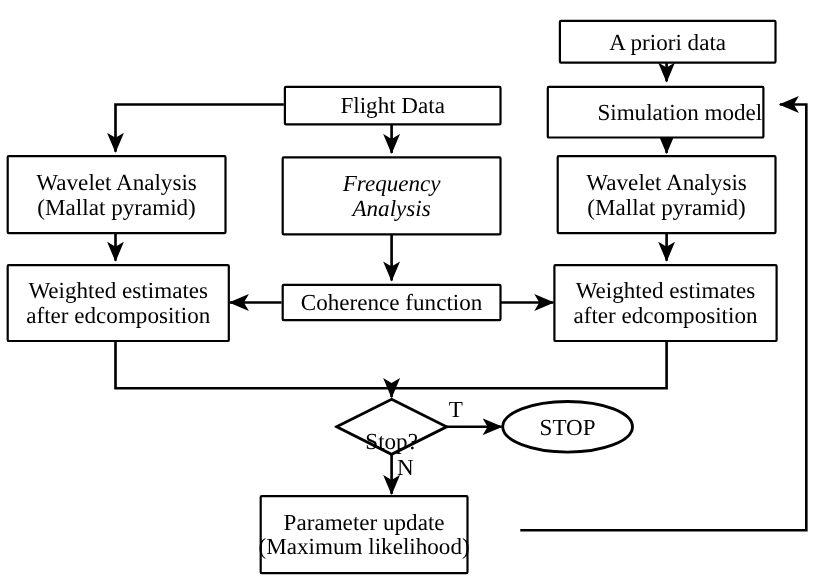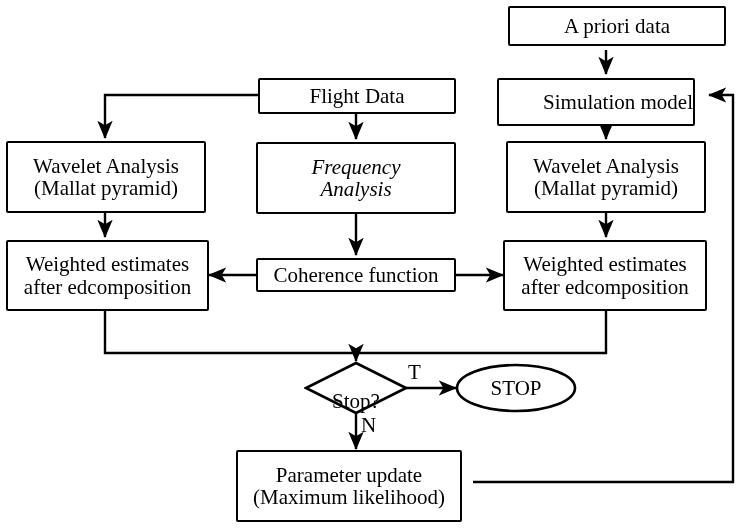--- a/index.html
+++ b/index.html
@@ -121,21 +121,21 @@
       <line x1="356" y1="353" x2="356" y2="361" marker-end="url(#ah)"></line>
 
       <line x1="400" y1="388" x2="456" y2="388" marker-end="url(#ah)"></line>
 
       <line x1="356" y1="413" x2="356" y2="449" marker-end="url(#ah)"></line>
 
       <polyline points="473,482 733,482 733,95 709,95" marker-end="url(#ah)"></polyline>
     </g>
   </svg>
 
-  <div class="node box" style="left:508px; top:6px; width:218px; height:40px;">
+  <div class="node box" style="left:508px; top:18px; width:198px; height:40px;">
     <div class="ln fs21">A priori data</div>
   </div>
 
   <div class="node box" style="left:258px; top:78px; width:198px; height:36px;">
     <div class="ln fs21">Flight Data</div>
   </div>
 
   <div class="node box" style="left:497px; top:78px; width:198px; height:48px;align-items:flex-end;">
     <div class="ln fs21">Simulation model</div>
   </div>
@@ -176,21 +176,21 @@
     <div class="diamond-label">Stop?</div>
   </div>
 
   <div class="ellipse-wrap" style="left:455px; top:363px; width:122px; height:50px;">
     <svg viewBox="0 0 122 50" width="122" height="50" xmlns="http://www.w3.org/2000/svg">
       <ellipse cx="61" cy="25" rx="59" ry="23" fill="#ffffff" stroke="#000000" stroke-width="2.6"></ellipse>
     </svg>
     <div class="ellipse-label">STOP</div>
   </div>
 
-  <div class="node box" style="left:236px; top:450px; width:226px; height:72px;">
+  <div class="node box" style="left:236px; top:450px; width:190px; height:72px;">
     <div class="ln fs21">Parameter update</div>
     <div class="ln fs21">(Maximum likelihood)</div>
   </div>
 
   <div class="edge-label" style="left:408px; top:362px;">T</div>
 
   <div class="edge-label" style="left:361px; top:415px;">N</div>
 
 </div>
 

